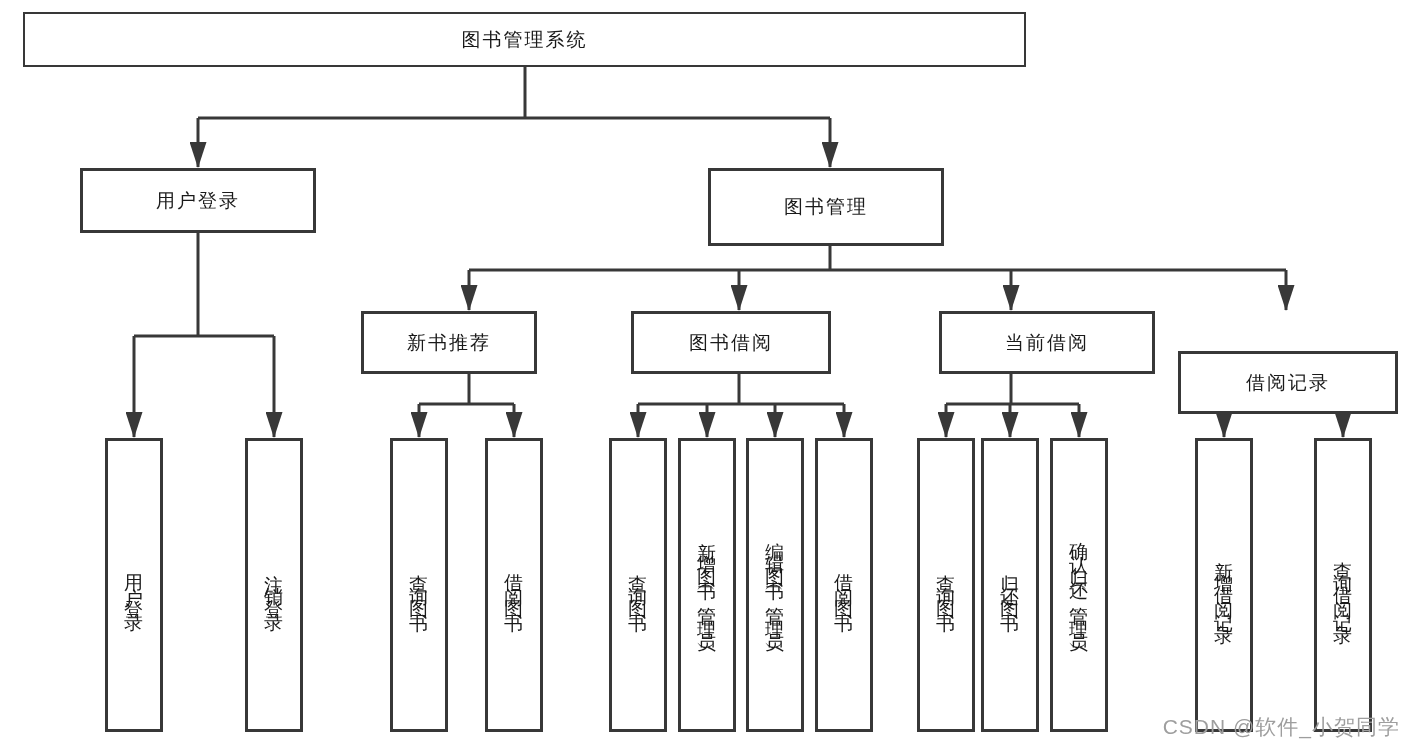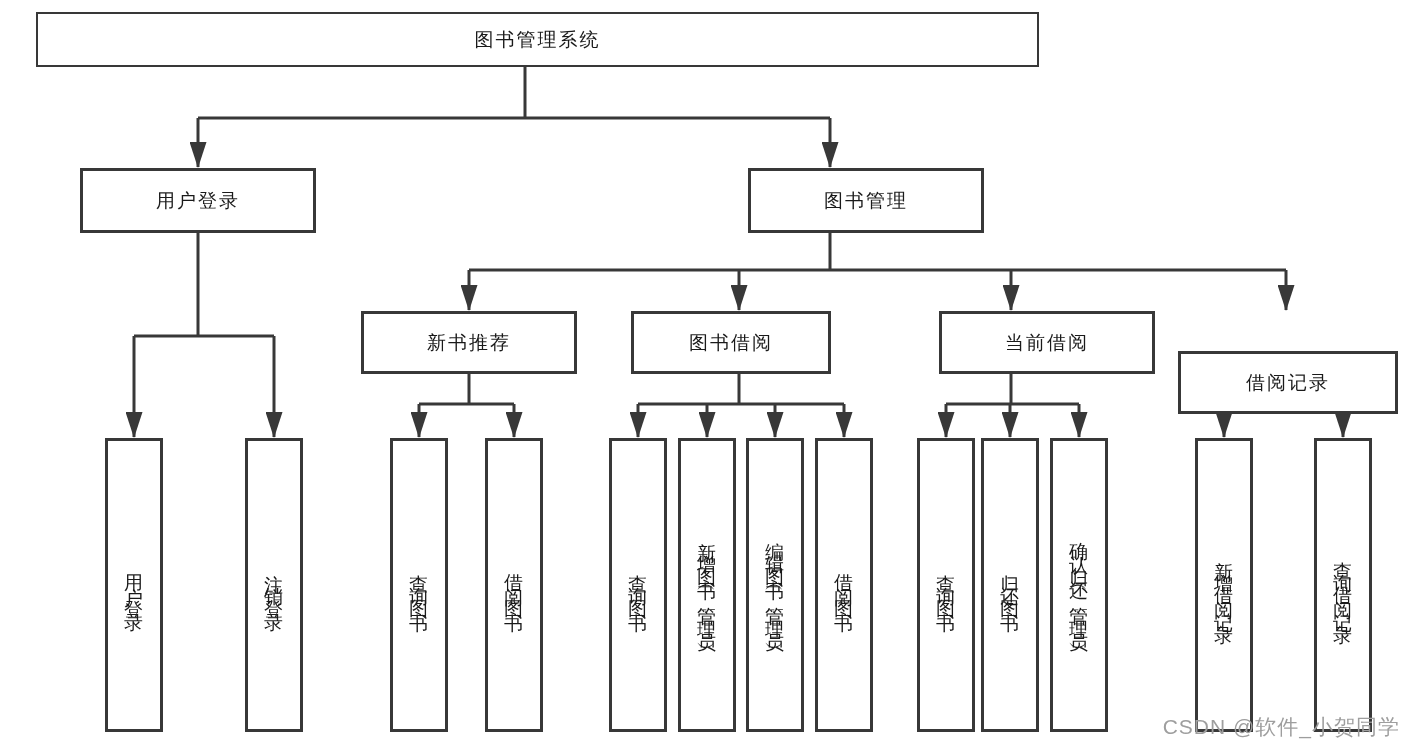--- a/index.html
+++ b/index.html
@@ -100,26 +100,26 @@
     <line class="ln" x1="844" y1="404" x2="844" y2="437" marker-end="url(#arw)"></line>
 
     <line class="ln" x1="946" y1="404" x2="946" y2="437" marker-end="url(#arw)"></line>
     <line class="ln" x1="1010" y1="404" x2="1010" y2="437" marker-end="url(#arw)"></line>
     <line class="ln" x1="1079" y1="404" x2="1079" y2="437" marker-end="url(#arw)"></line>
 
     <line class="ln" x1="1224" y1="404" x2="1224" y2="437" marker-end="url(#arw)"></line>
     <line class="ln" x1="1343" y1="404" x2="1343" y2="437" marker-end="url(#arw)"></line>
   </svg>
 
-  <div class="node root-node" style="left:36px; top:12px; width:1003px; height:55px;">图书管理系统</div>
+  <div class="node root-node" style="left:23px; top:12px; width:1003px; height:55px;">图书管理系统</div>
 
   <div class="node hnode" style="left:80px; top:168px; width:236px; height:65px;">用户登录</div>
-  <div class="node hnode" style="left:748px; top:168px; width:236px; height:65px;">图书管理</div>
+  <div class="node hnode" style="left:708px; top:168px; width:236px; height:78px;">图书管理</div>
 
-  <div class="node hnode" style="left:361px; top:311px; width:216px; height:63px;">新书推荐</div>
+  <div class="node hnode" style="left:361px; top:311px; width:176px; height:63px;">新书推荐</div>
   <div class="node hnode" style="left:631px; top:311px; width:200px; height:63px;">图书借阅</div>
   <div class="node hnode" style="left:903px; top:311px; width:216px; height:63px;margin-left:36px;">当前借阅</div>
   <div class="node hnode" style="left:1178px; top:311px; width:220px; height:63px;margin-top:40px;">借阅记录</div>
 
   <div class="node vnode" style="left:105px; top:438px; width:58px; height:294px;">用户登录</div>
   <div class="node vnode" style="left:245px; top:438px; width:58px; height:294px;">注销登录</div>
 
   <div class="node vnode" style="left:390px; top:438px; width:58px; height:294px;">查询图书</div>
   <div class="node vnode" style="left:485px; top:438px; width:58px; height:294px;">借阅图书</div>
 

